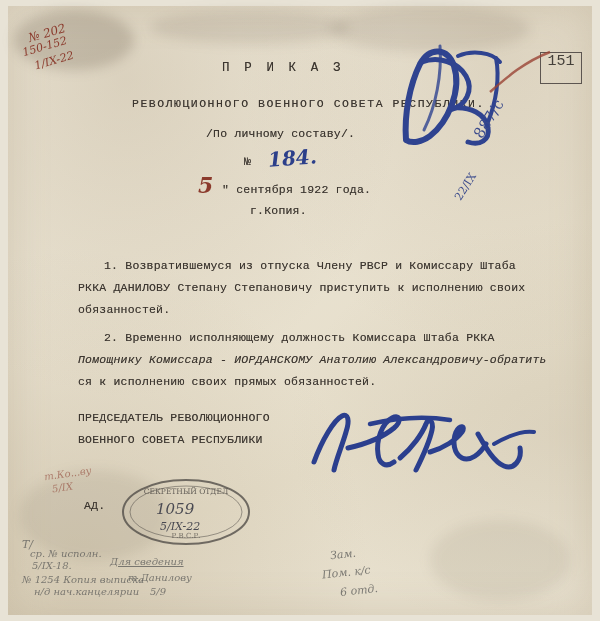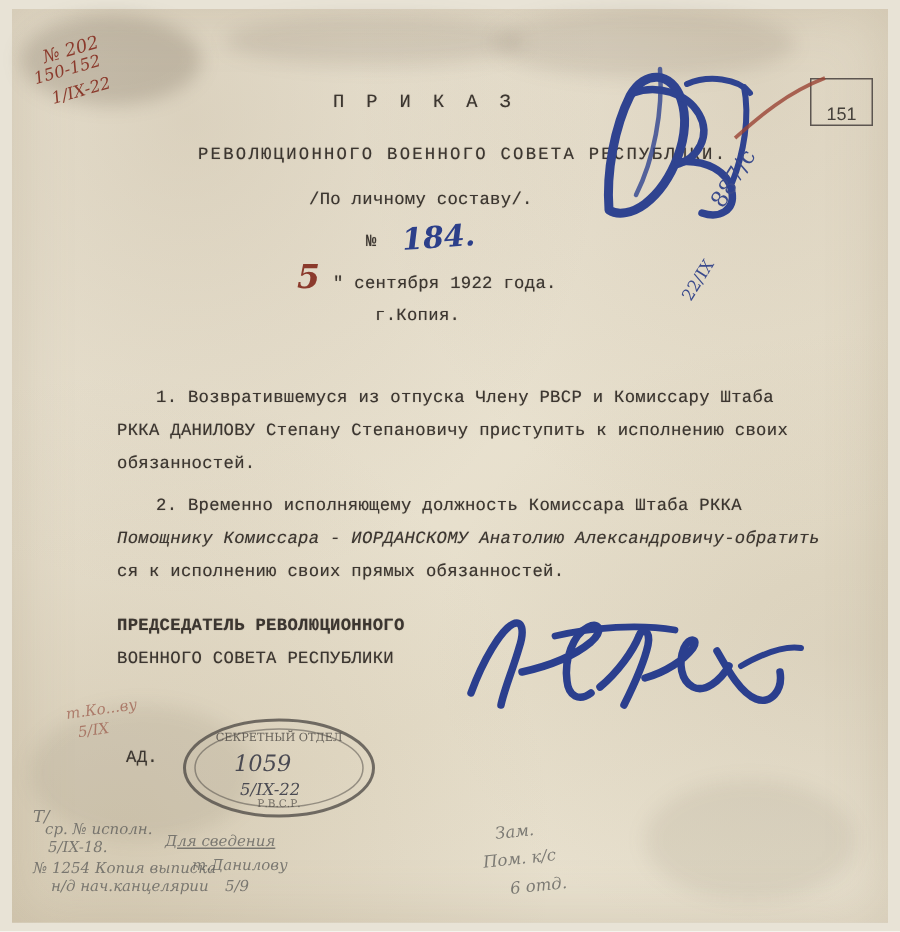--- a/index.html
+++ b/index.html
@@ -104,23 +104,23 @@
     font-family: "DejaVu Serif", serif;
     white-space: pre;
     transform-origin: left top;
   }
   #box-151 {
     position: absolute;
     left: 540px; top: 52px;
     width: 40px; height: 30px;
     border: 1px solid #5c5550;
     color: #45403a;
-    font-family: Liberation Sans, sans-serif;
-    font-size: 12px;
-    display: flex; align-items: flex-end; justify-content: center;
+    font-family: Liberation Mono, monospace;
+    font-size: 15px;
+    display: flex; align-items: flex-start; justify-content: center;
   }
   .faint { opacity: 0.75; }
   .fainter { opacity: 0.55; }
 </style>
 </head>
 <body>
 
 <div id="page">
   <div id="paper"></div>
 
@@ -150,21 +150,21 @@
   <div class="tw" style="left:250px; top:205px;">г.Копия.</div>
 
   <div class="tw" style="left:104px; top:260px;">1. Возвратившемуся из отпуска Члену РВСР и Комиссару Штаба</div>
   <div class="tw" style="left:78px; top:282px;">РККА ДАНИЛОВУ Степану Степановичу приступить к исполнению своих</div>
   <div class="tw" style="left:78px; top:304px;">обязанностей.</div>
 
   <div class="tw" style="left:104px; top:332px;">2. Временно исполняющему должность Комиссара Штаба РККА</div>
   <div class="tw" style="left:78px; top:354px;font-style:italic;">Помощнику Комиссара - ИОРДАНСКОМУ Анатолию Александровичу-обратить</div>
   <div class="tw" style="left:78px; top:376px;">ся к исполнению своих прямых обязанностей.</div>
 
-  <div class="tw" style="left:78px; top:412px;font-weight:bold;">ПРЕДСЕДАТЕЛЬ РЕВОЛЮЦИОННОГО</div>
+  <div class="tw" style="left:78px; top:412px;">ПРЕДСЕДАТЕЛЬ РЕВОЛЮЦИОННОГО</div>
   <div class="tw" style="left:78px; top:434px;">ВОЕННОГО СОВЕТА РЕСПУБЛИКИ</div>
   <div class="tw" style="left:84px; top:500px;">АД.</div>
 
   <svg id="monogram" viewBox="0 0 120 110">
     <g fill="none" stroke="#2f4390" stroke-linecap="round" stroke-linejoin="round">
       <path d="M10,96 C8,70 14,40 24,20 C34,2 52,4 58,22 C66,46 52,78 34,92 C26,98 16,100 10,96 Z" stroke-width="6"></path>
       <path d="M26,18 C42,12 62,18 70,32 C78,46 70,62 54,66" stroke-width="5"></path>
       <path d="M56,64 C74,62 90,70 92,84 C94,96 84,102 72,98" stroke-width="5"></path>
       <path d="M62,12 C76,6 96,8 104,18" stroke-width="4"></path>
       <path d="M100,14 C104,34 100,58 92,78" stroke-width="4"></path>

